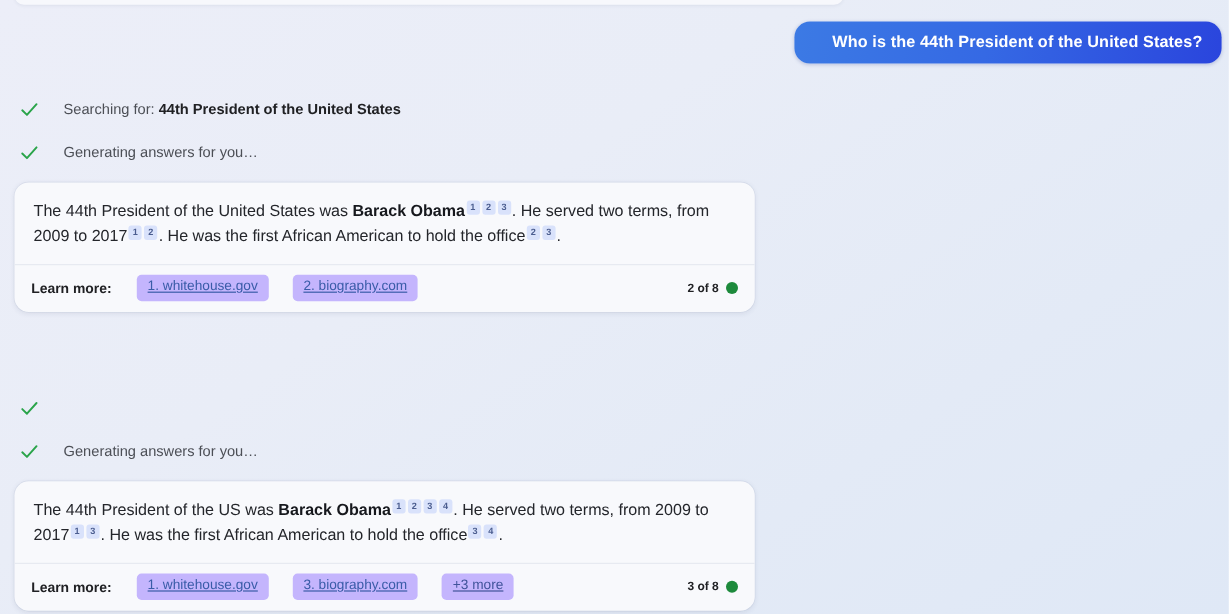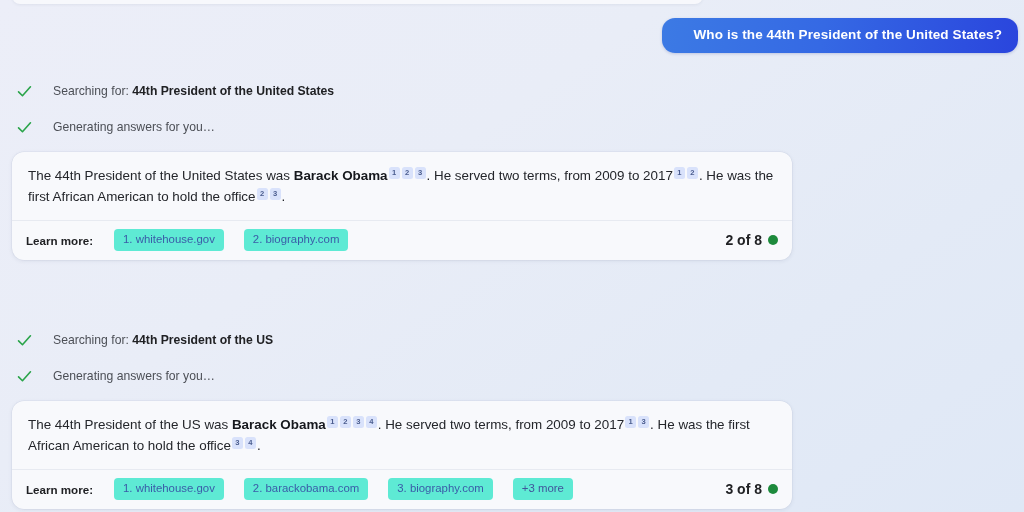--- a/index.html
+++ b/index.html
@@ -76,21 +76,21 @@
   }
   .status-text b {
     color: #202124;
     font-weight: bold;
   }
 
   
   .answer-card {
     position: absolute;
     left: 12px;
-    width: 780px;
+    width: 617px;
     background: #f8f9fc;
     border-radius: 12px;
     box-shadow: 0 1px 4px rgba(40,55,90,0.09), 0 0 0 0.5px rgba(190,198,220,0.35);
     overflow: hidden;
   }
   .answer-body {
     padding: 13px 16px 13px 16px;
     font-size: 13.4px;
     line-height: 1.58;
     color: #24262b;
@@ -122,40 +122,41 @@
     gap: 20px;
   }
   .learn-label {
     font-size: 11.6px;
     font-weight: bold;
     color: #202124;
     white-space: nowrap;
     margin-right: 1px;
   }
   .source-chip {
-    background: #5eead4;
+    background: #c4b5fd;
     color: #3a5ca8;
     font-size: 11.4px;
     padding: 4px 9px 5px 9px;
     border-radius: 4px;
     white-space: nowrap;
     line-height: 1.1;
+    text-decoration: underline;
   }
   .source-chip.more {
     color: #41549b;
   }
   .footer-spacer { flex: 1 1 auto; }
   .count-wrap {
     display: flex;
     align-items: center;
     gap: 6px;
     white-space: nowrap;
   }
   .count-text {
-    font-size: 14px;
+    font-size: 10px;
     font-weight: bold;
     color: #202124;
     text-align: center;
   }
   .status-dot {
     width: 10px;
     height: 10px;
     border-radius: 50%;
     background: #1d8a3c;
     display: block;
@@ -200,38 +201,36 @@
         <span class="status-dot"></span>
       </span>
     </div>
   </div>
 
 
   <div class="status-row" style="top:332px;">
     <svg class="check-icon" viewBox="0 0 20 20">
       <path d="M3 10.5 L7.6 15 L17 4.5" fill="none" stroke="#2aa44a" stroke-width="1.9" stroke-linecap="round" stroke-linejoin="round"></path>
     </svg>
-    <span class="status-text"><span>Searching for: </span><b>44th President of the US</b></span>
   </div>
 
   <div class="status-row" style="top:368px;">
     <svg class="check-icon" viewBox="0 0 20 20">
       <path d="M3 10.5 L7.6 15 L17 4.5" fill="none" stroke="#2aa44a" stroke-width="1.9" stroke-linecap="round" stroke-linejoin="round"></path>
     </svg>
     <span class="status-text">Generating answers for you…</span>
   </div>
 
   <div class="answer-card" style="top:401px;">
     <div class="answer-body">
       <span>The 44th President of the US was </span><b>Barack Obama</b><span class="cite">1</span><span class="cite">2</span><span class="cite">3</span><span class="cite">4</span><span>. He served two terms, from 2009 to 2017</span><span class="cite">1</span><span class="cite">3</span><span>. He was the first African American to hold the office</span><span class="cite">3</span><span class="cite">4</span><span>.</span>
     </div>
     <div class="answer-footer">
       <span class="learn-label">Learn more:</span>
       <span class="source-chip">1. whitehouse.gov</span>
-      <span class="source-chip">2. barackobama.com</span>
       <span class="source-chip">3. biography.com</span>
       <span class="source-chip more">+3 more</span>
       <span class="footer-spacer"></span>
       <span class="count-wrap">
         <span class="count-text">3 of 8</span>
         <span class="status-dot"></span>
       </span>
     </div>
   </div>
 

